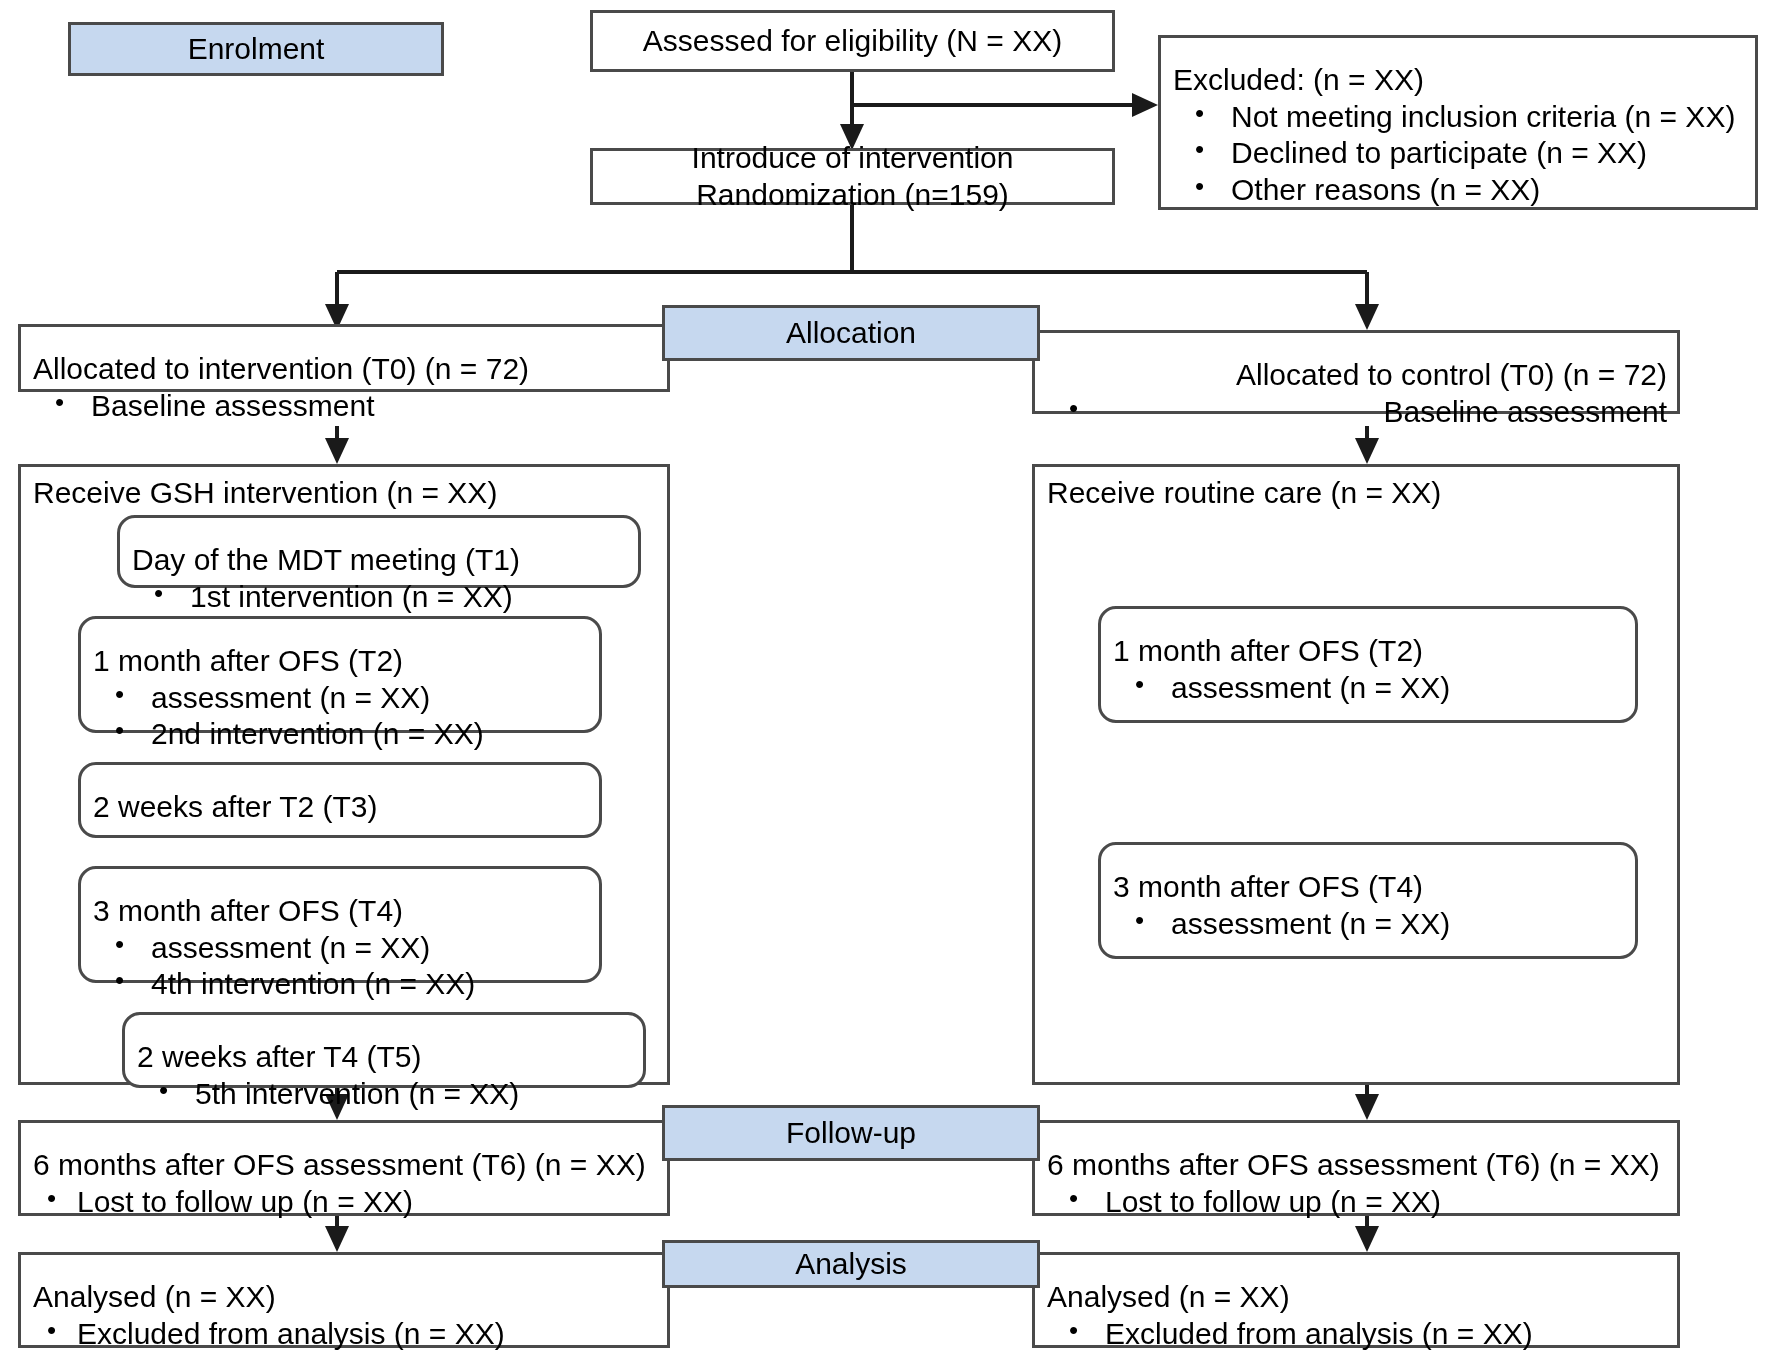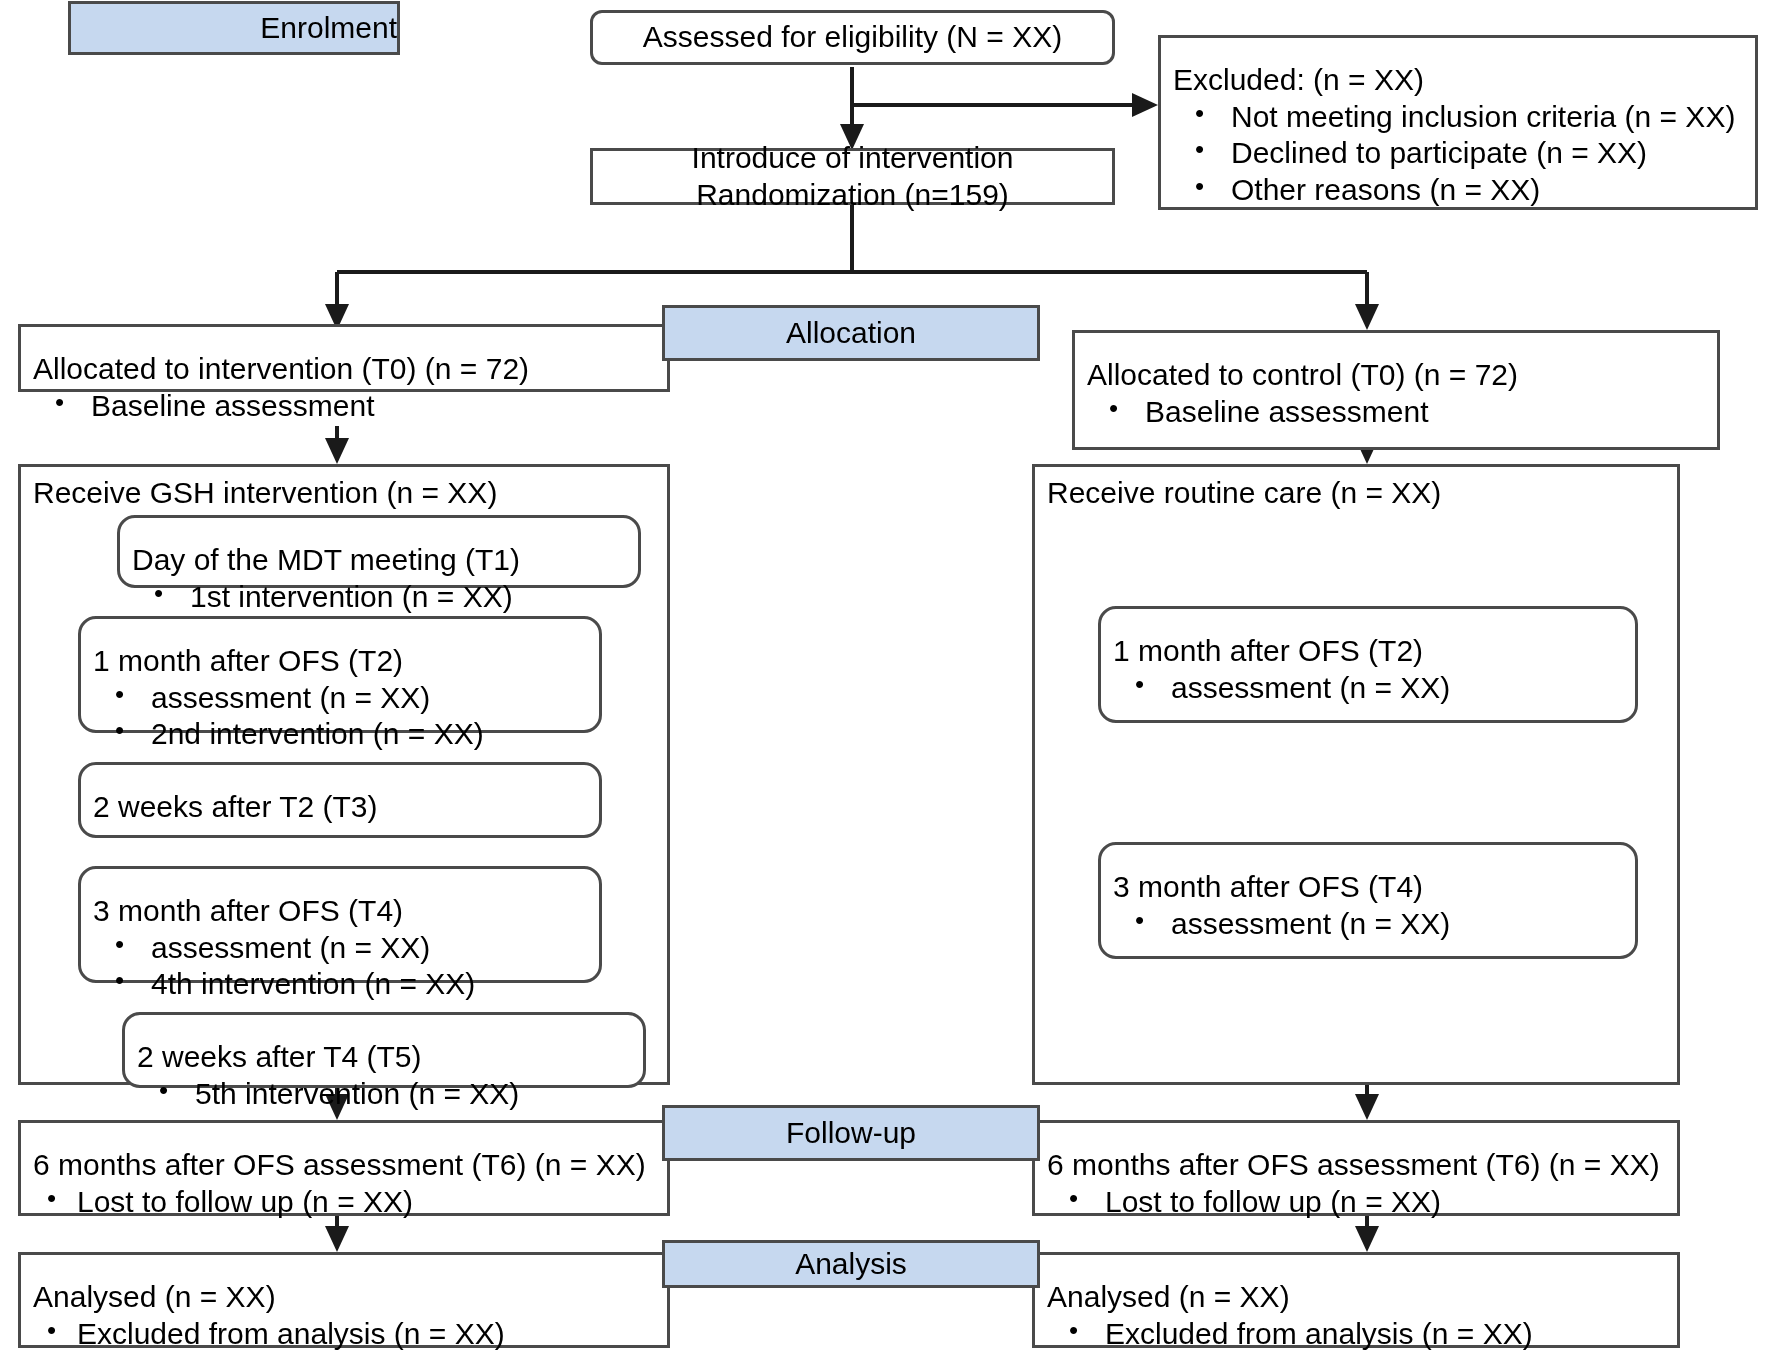--- a/index.html
+++ b/index.html
@@ -152,37 +152,37 @@
     <path class="c-line" d="M 1367 1085 L 1367 1108"></path>
     <polygon class="c-head" points="1367,1120 1355,1094 1379,1094"></polygon>
 
     <path class="c-line" d="M 337 1216 L 337 1240"></path>
     <polygon class="c-head" points="337,1252 325,1226 349,1226"></polygon>
 
     <path class="c-line" d="M 1367 1216 L 1367 1240"></path>
     <polygon class="c-head" points="1367,1252 1355,1226 1379,1226"></polygon>
   </svg>
 
-  <div class="node stage" style="left:68px; top:1px; width:332px; height:54px;justify-content:flex-end;">
+  <div class="node stage" style="left:68px; top:22px; width:376px; height:54px;">
     <span class="stage-label">Enrolment</span>
   </div>
 
   <div class="node stage" style="left:662px; top:305px; width:378px; height:56px;">
     <span class="stage-label">Allocation</span>
   </div>
 
   <div class="node stage" style="left:662px; top:1105px; width:378px; height:56px;">
     <span class="stage-label">Follow-up</span>
   </div>
 
   <div class="node stage" style="left:662px; top:1240px; width:378px; height:48px;">
     <span class="stage-label">Analysis</span>
   </div>
 
-  <div class="node centered" style="left:590px; top:10px; width:525px; height:55px;border-radius:12px;">
+  <div class="node centered" style="left:590px; top:10px; width:525px; height:62px;">
     <div class="title-line">Assessed for eligibility (N = XX)</div>
   </div>
 
   <div class="node centered" style="left:590px; top:148px; width:525px; height:57px;">
     <div class="title-line">Introduce of intervention</div>
     <div class="title-line">Randomization (n=159)</div>
   </div>
 
   <div class="node" style="left:1158px; top:35px; width:600px; height:175px;">
     <div class="title-line">Excluded: (n = XX)</div>
@@ -193,21 +193,21 @@
     </ul>
   </div>
 
   <div class="node" style="left:18px; top:324px; width:652px; height:68px;">
     <div class="title-line">Allocated to intervention (T0)  (n = 72)</div>
     <ul class="bullets">
       <li>Baseline assessment</li>
     </ul>
   </div>
 
-  <div class="node" style="left:1072px; top:330px; width:648px; height:120px;">
+  <div class="node" style="left:1032px; top:330px; width:648px; height:84px;text-align:right;">
     <div class="title-line">Allocated to control (T0) (n = 72)</div>
     <ul class="bullets">
       <li>Baseline assessment</li>
     </ul>
   </div>
 
   <div class="node" style="left:18px; top:464px; width:652px; height:621px; padding:8px 10px 8px 12px;">
     <div class="title-line">Receive GSH intervention (n = XX)</div>
   </div>
 

